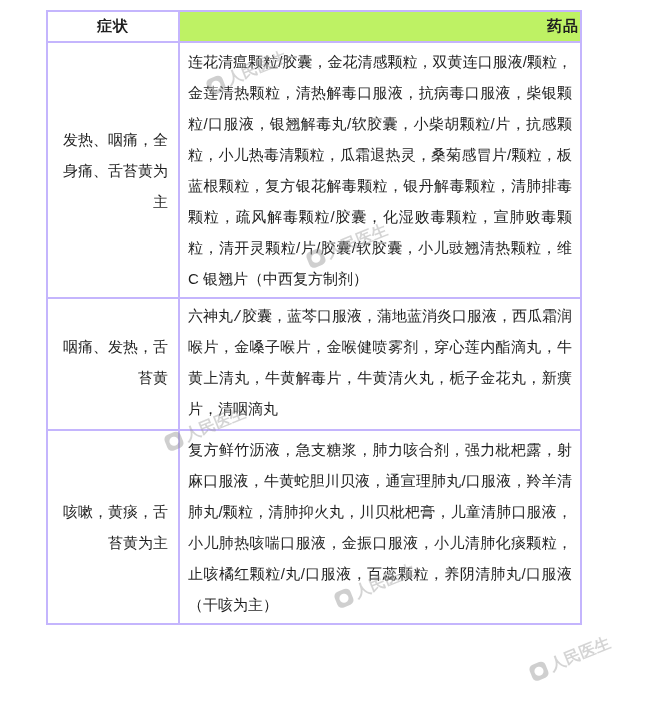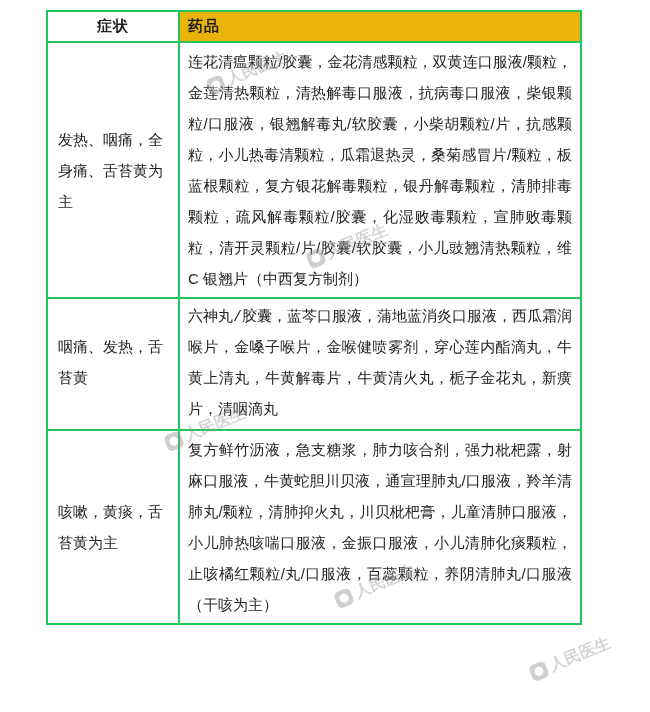--- a/index.html
+++ b/index.html
@@ -12,43 +12,43 @@
     overflow:hidden;
   }
   .doc-table{
     position:absolute;
     left:46px;top:10px;
     width:534px;
     border-collapse:collapse;
     table-layout:fixed;
   }
   .doc-table td, .doc-table th{
-    border:2px solid #22c55e;
+    border:2px solid #c4b5fd;
     font-size:15px;
     vertical-align:middle;
     word-break:break-all;
   }
   col.c-symptom{width:132px;}
   col.c-medicine{width:402px;}
   th.h-symptom{
     height:27px;
     text-align:center;
     font-weight:700;
     background:#ffffff;
     letter-spacing:1px;
   }
   th.h-medicine{
-    text-align:left;
+    text-align:right;
     font-weight:700;
-    background:#eab308;
+    background:#bef264;
     padding-left:8px;
     letter-spacing:1px;
   }
   td.symptom{
-    text-align:left;
+    text-align:right;
     line-height:31px;
     font-weight:500;
     padding:2px 10px;
   }
   td.medicine{
     text-align:justify;
     line-height:31px;
     font-weight:500;
     padding:3px 8px;
   }

